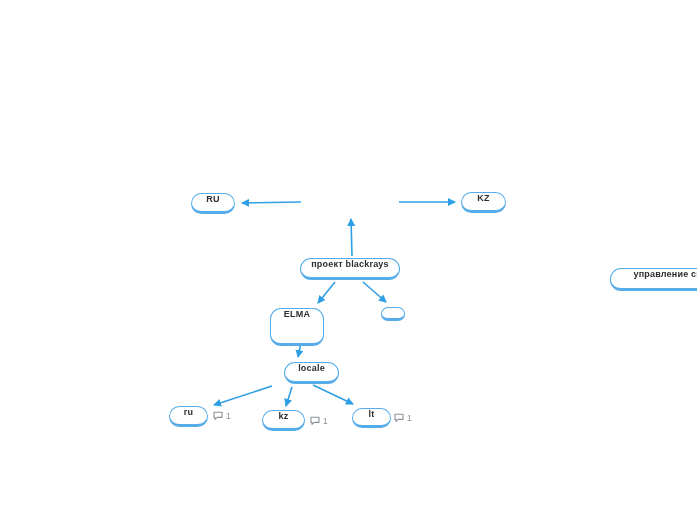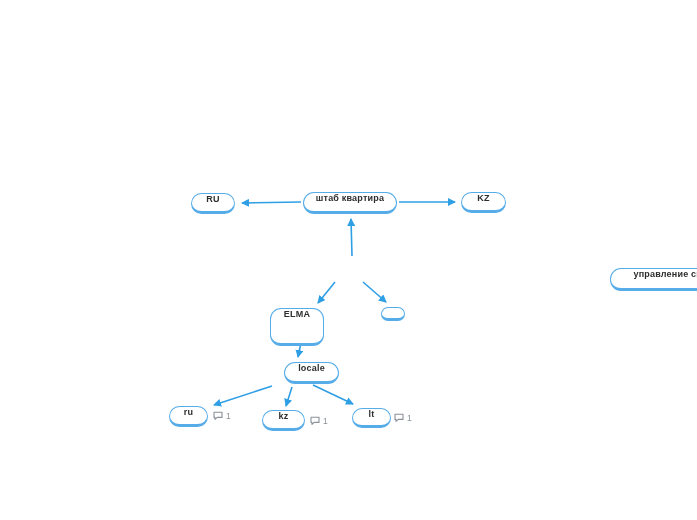--- a/index.html
+++ b/index.html
@@ -64,28 +64,28 @@
     <line x1="303" y1="333" x2="298" y2="357" stroke="#2f9fe5" stroke-width="1.6" marker-end="url(#arrow)"></line>
     <line x1="272" y1="386" x2="214" y2="405" stroke="#2f9fe5" stroke-width="1.6" marker-end="url(#arrow)"></line>
     <line x1="292" y1="387" x2="286" y2="406" stroke="#2f9fe5" stroke-width="1.6" marker-end="url(#arrow)"></line>
     <line x1="313" y1="385" x2="353" y2="404" stroke="#2f9fe5" stroke-width="1.6" marker-end="url(#arrow)"></line>
   </svg>
 
   <div class="node" style="left:191px;top:193px;width:44px;height:21px">
     <span>RU</span>
   </div>
 
-  <div class="node" style="left:303px;top:192px;width:94px;height:22px">
-    <span>штаб квартира</span>
-  </div>
 
   <div class="node" style="left:461px;top:192px;width:45px;height:21px">
     <span>KZ</span>
   </div>
 
+  <div class="node" style="left:300px;top:258px;width:100px;height:22px">
+    <span>проект blackrays</span>
+  </div>
 
   <div class="node" style="left:270px;top:308px;width:54px;height:38px">
     <span>ELMA</span>
   </div>
 
   <div class="node small" style="left:381px;top:307px;width:24px;height:14px">
     <span></span>
   </div>
 
   <div class="node" style="left:284px;top:362px;width:55px;height:22px">

